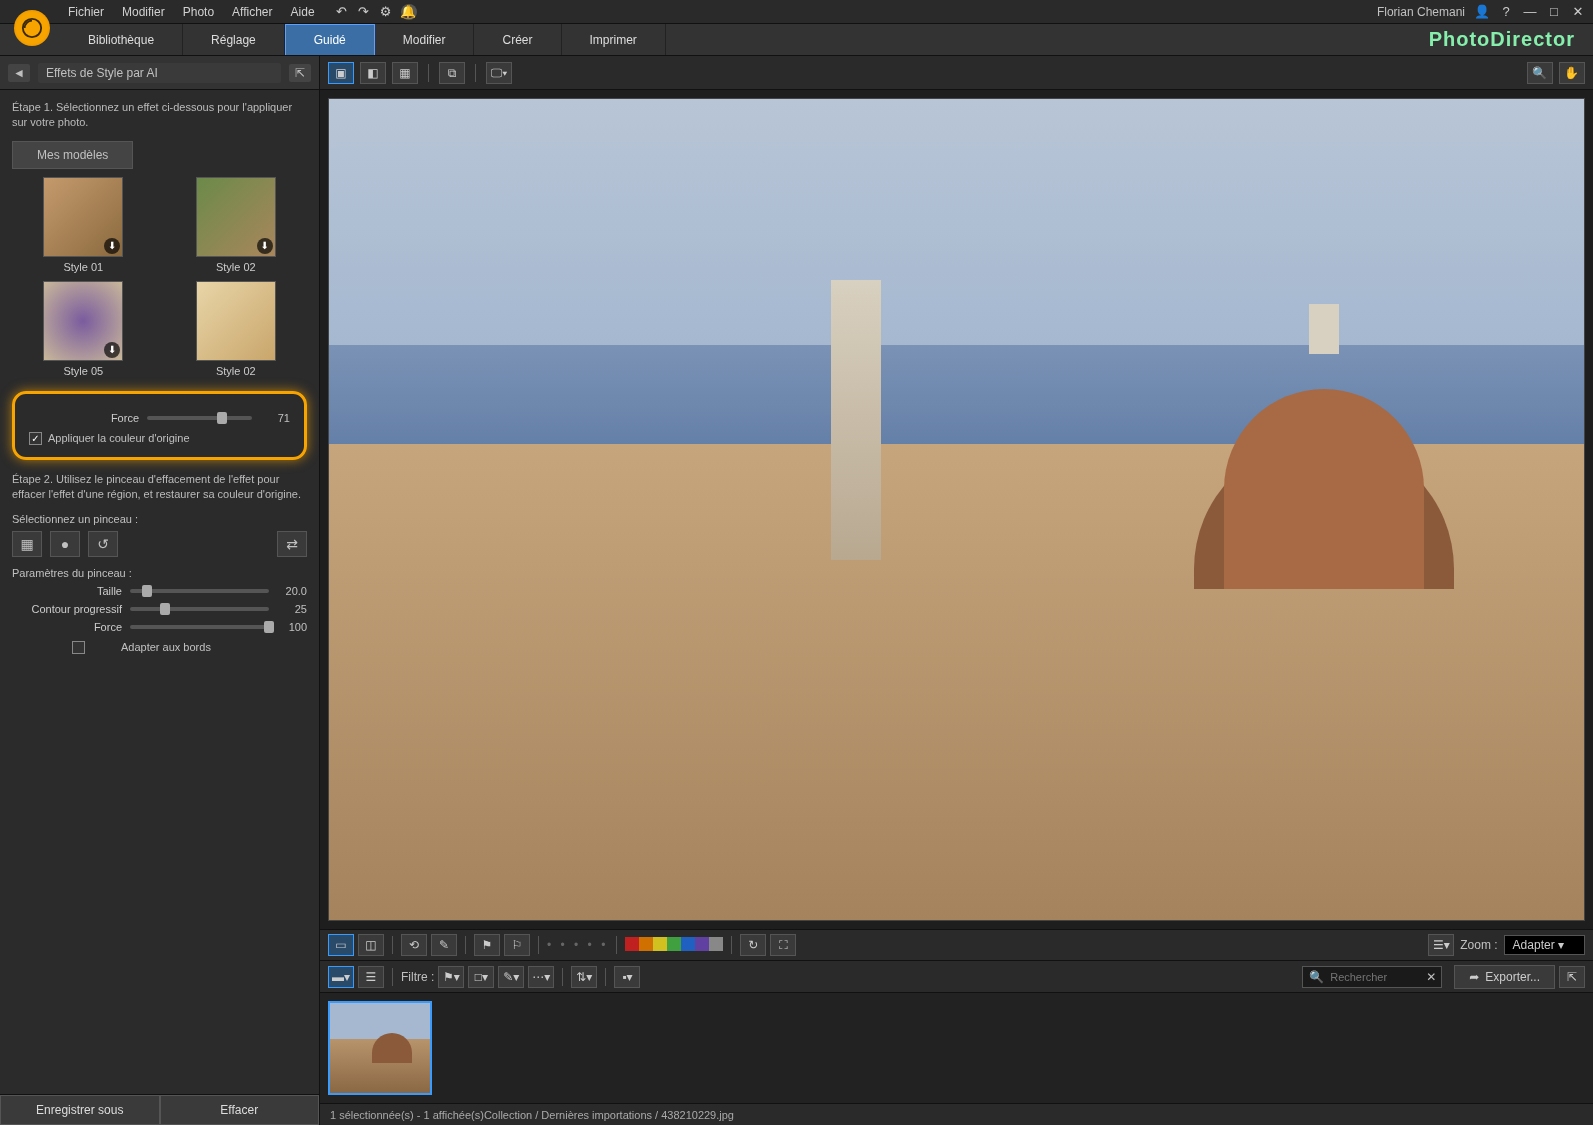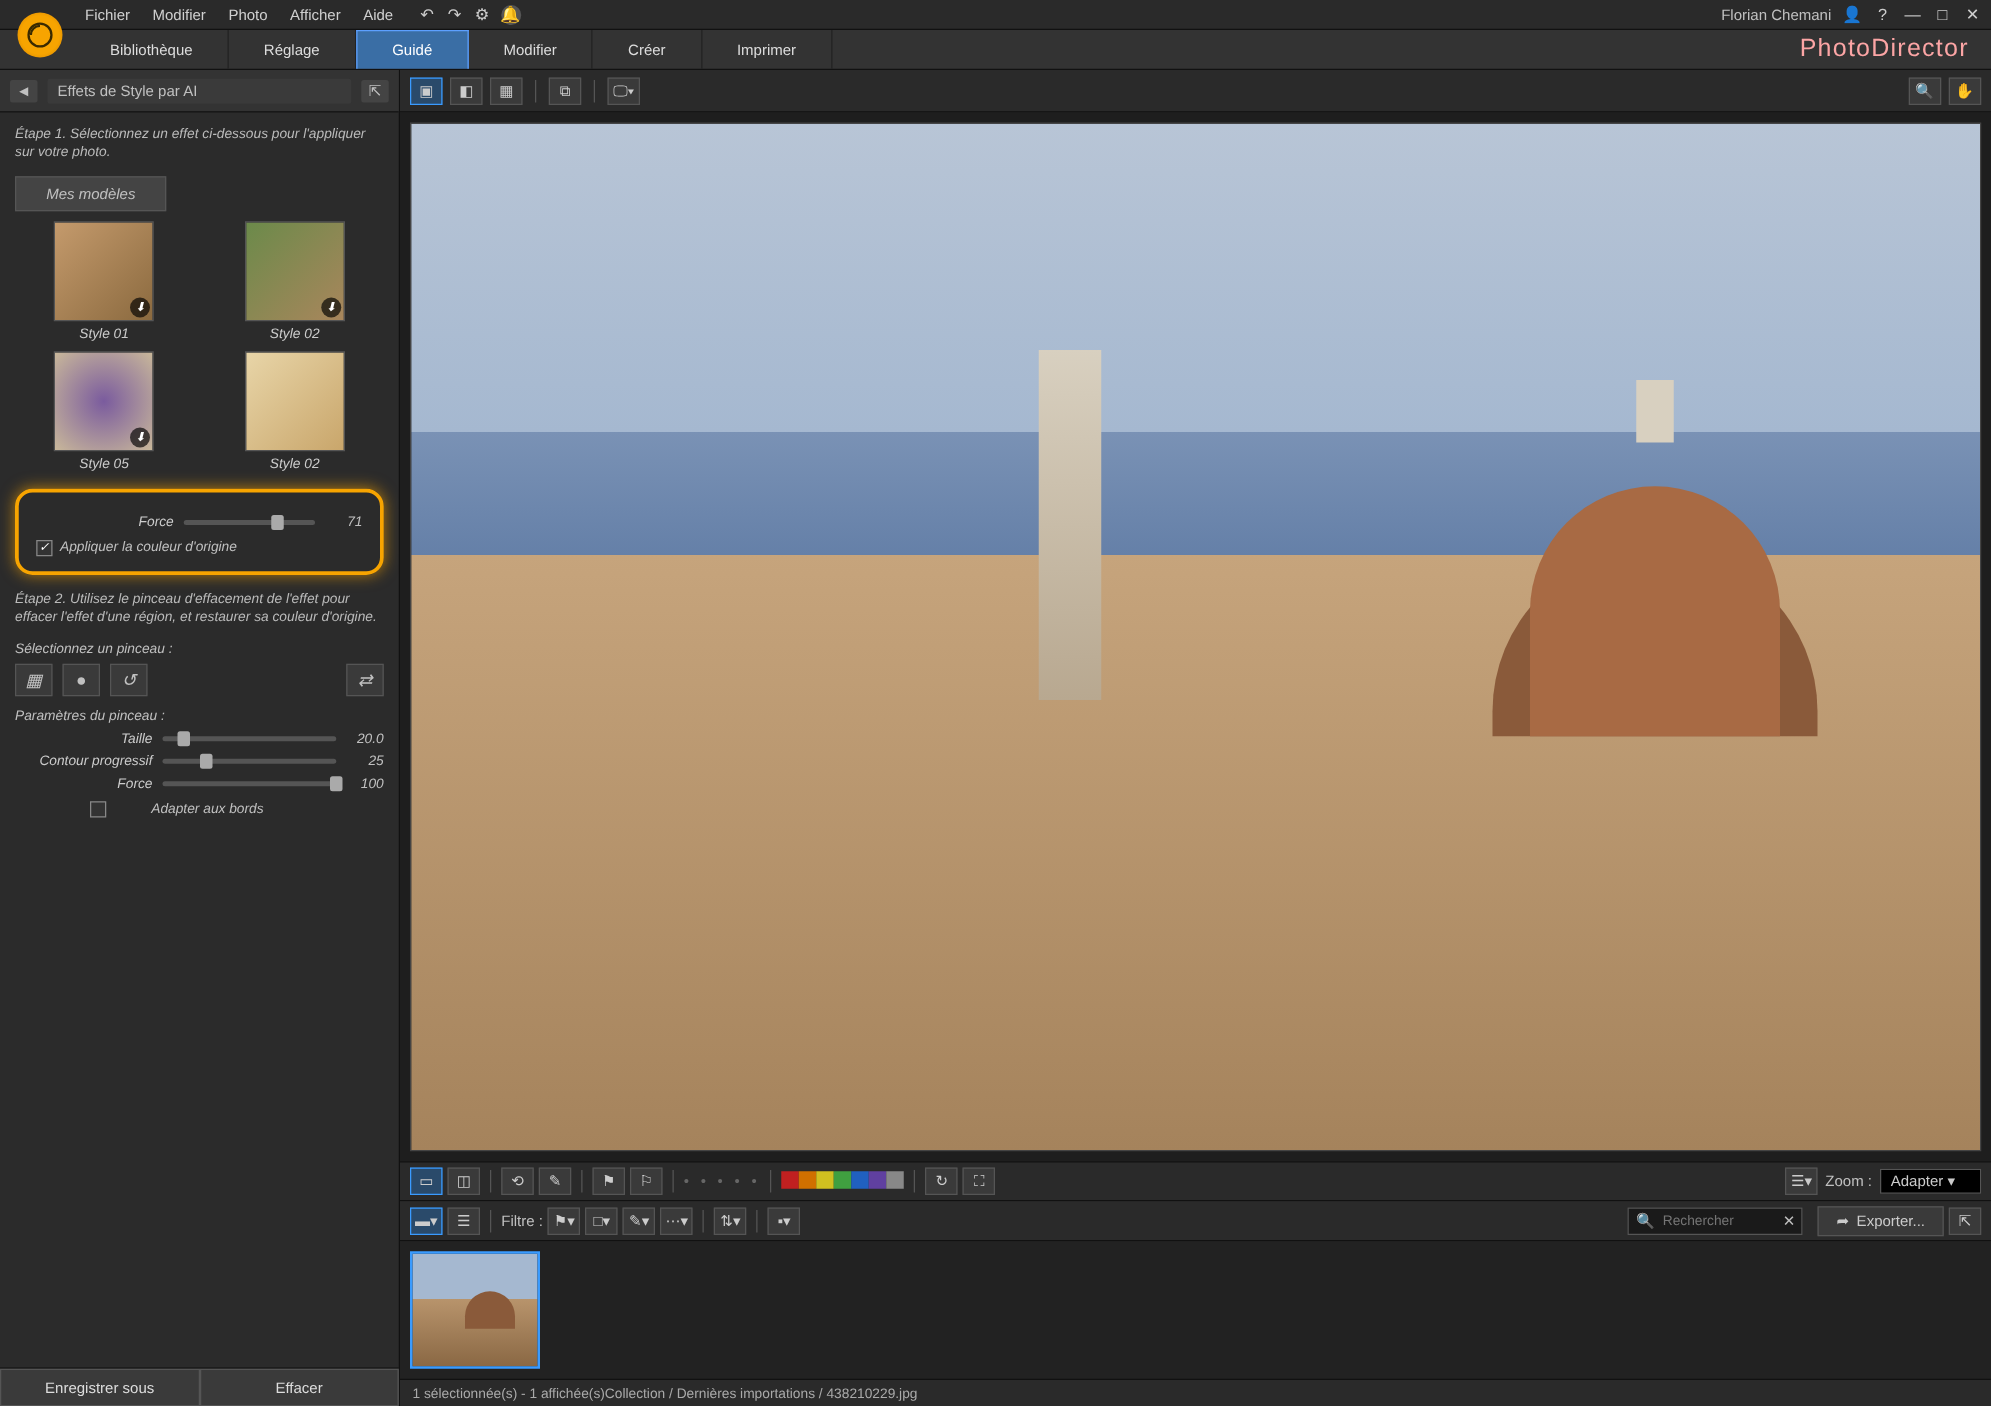--- a/index.html
+++ b/index.html
@@ -9,28 +9,28 @@
 .logo svg { width:22px; height:22px; }
 .menu { display: flex; gap: 18px; margin-left: 60px; }
 .menu span { cursor: pointer; color: #d0d0d0; }
 .tb-right { margin-left: auto; display: flex; align-items: center; gap: 10px; }
 .tb-icons { display:flex; gap:8px; margin-left:20px; align-items:center; }
 .win-btn { width:14px; height:14px; display:inline-flex; align-items:center; justify-content:center; color:#ccc; cursor:pointer; font-size:13px; }
 .modulebar { height: 32px; background: #333; display: flex; align-items: stretch; border-bottom: 1px solid #111; position:relative; }
 .modulebar .left { display:flex; align-items:stretch; margin-left:60px; }
 .mod-tab { padding: 0 28px; display:flex; align-items:center; color:#ddd; cursor:pointer; border-right:1px solid #222; }
 .mod-tab.active { background:#3a6ea5; color:#fff; border:1px solid #5da0ff; border-bottom:none; }
-.brand { margin-left:auto; padding:0 18px; display:flex; align-items:center; font-size:20px; color:#fca5a5; letter-spacing:1px; font-weight:400; }
+.brand { margin-left:auto; padding:0 18px; display:flex; align-items:center; font-size:20px; color:#86efac; letter-spacing:1px; font-weight:700; }
 .workspace { display:flex; height: calc(100% - 24px - 32px); }
 .sidebar { width: 320px; background:#2b2b2b; display:flex; flex-direction:column; border-right:1px solid #111; }
 .side-head { height:34px; display:flex; align-items:center; gap:8px; padding:0 8px; border-bottom:1px solid #111; background:#333; }
 .side-head .back { width:22px; height:18px; background:#444; border-radius:2px; display:flex; align-items:center; justify-content:center; cursor:pointer; }
 .side-head .title { background:#3a3a3a; padding:3px 8px; border-radius:2px; flex:1; }
 .side-head .ext { width:22px; height:18px; background:#444; border-radius:2px; display:flex; align-items:center; justify-content:center; cursor:pointer; }
-.side-body { flex:1; overflow-y:auto; padding:10px 12px 0;font-style:italic; }
+.side-body { flex:1; overflow-y:auto; padding:10px 12px 0; }
 .step-text { font-size:11px; color:#bbb; line-height:1.4; margin-bottom:10px; }
 .models-btn { background:#444; padding:6px 24px; display:inline-block; margin-bottom:8px; cursor:pointer; border:1px solid #555; }
 .thumb-grid { display:grid; grid-template-columns: 1fr 1fr; gap:8px 30px; padding:0 10px 10px; }
 .thumb { text-align:center; }
 .thumb .img { width:80px; height:80px; border:1px solid #555; position:relative; margin:0 auto; }
 .thumb.selected .img { border:2px solid #3a9bff; }
 .thumb .dl { position:absolute; right:2px; bottom:2px; width:16px; height:16px; background:#000a; border-radius:50%; display:flex; align-items:center; justify-content:center; font-size:10px; color:#fff; }
 .thumb .lbl { font-size:11px; margin-top:4px; color:#ccc; }
 .t1 { background:linear-gradient(135deg,#c49a6c,#8b6a3f); }
 .t2 { background:linear-gradient(135deg,#6b8a4a,#a9865c); }

